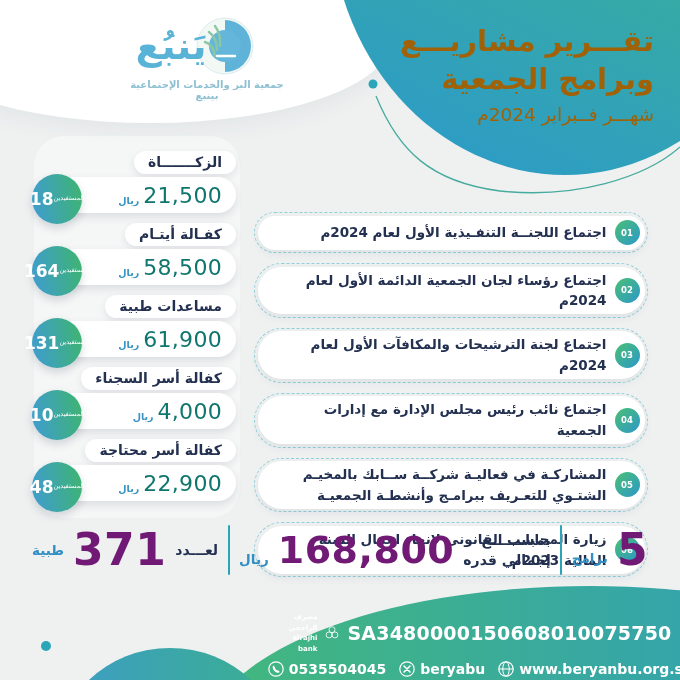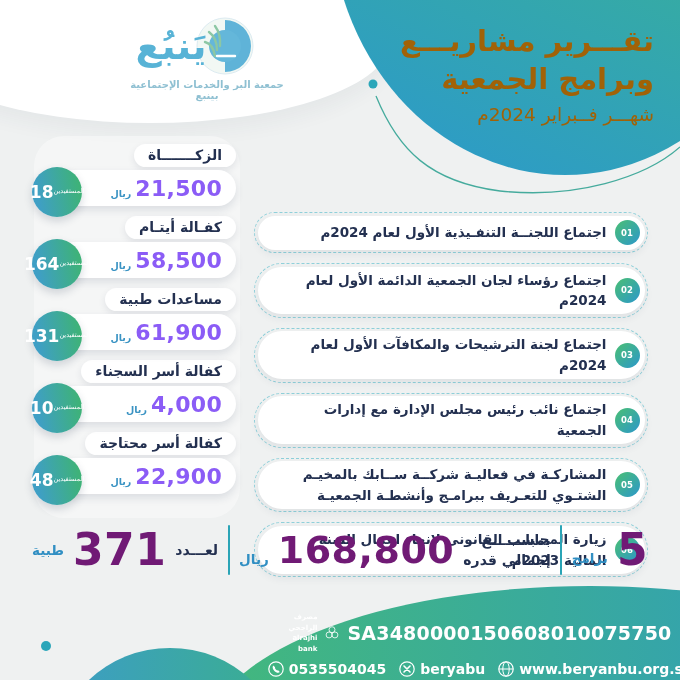--- a/index.html
+++ b/index.html
@@ -26,30 +26,30 @@
   .logo-row{display:flex;align-items:center;justify-content:center;direction:ltr;}
   .logo-word{font-size:38px;font-weight:bold;color:#58b3d6;line-height:1;
     margin-right:-12px;position:relative;z-index:2;text-shadow:0 0 2px #ffffff;}
   .logo-mark{width:60px;height:60px;flex:0 0 auto;}
   .logo-tag{margin-top:3px;font-size:10px;font-weight:bold;color:#8fc0d2;margin-left:24px;}
   
   .header-text{position:absolute;right:26px;top:22px;text-align:right;color:#a16207;direction:rtl;z-index:3;}
   .header-title{font-size:29px;font-weight:bold;line-height:1.32;}
   .header-sub{font-size:18.5px;margin-top:5px;font-weight:normal;}
   
-  .stats{position:absolute;left:40px;top:144px;width:196px;direction:rtl;z-index:3;}
+  .stats{position:absolute;left:40px;top:151px;width:196px;direction:rtl;z-index:3;}
   .stat{height:72px;text-align:right;}
   .stat-label{display:inline-block;background:#ffffff;border-radius:14px;
     padding:3px 14px 4px;font-size:14px;font-weight:bold;color:#233050;
     box-shadow:0 3px 7px rgba(35,48,80,.10);}
   .amount-row{position:relative;margin-top:3px;height:36px;}
   .amount-pill{position:absolute;right:0;left:16px;top:0;height:36px;background:#ffffff;
     border-radius:20px;box-shadow:0 4px 9px rgba(35,48,80,.12);
     display:flex;align-items:center;direction:rtl;padding-right:14px;}
-  .amount{font-size:22px;font-weight:bold;color:#8b5cf6;letter-spacing:.3px;direction:ltr;}
+  .amount{font-size:22px;font-weight:normal;color:#0f766e;letter-spacing:.3px;direction:ltr;}
   .currency{font-size:9.5px;font-weight:bold;color:#3a93c3;margin-right:4px;margin-top:10px;}
   .benef{position:absolute;left:-8px;top:-3px;width:50px;height:50px;border-radius:50%;
     background:linear-gradient(80deg,#3f9fc5 15%,#3eb278 90%);color:#ffffff;
     display:flex;flex-direction:row;align-items:center;justify-content:center;
     box-shadow:0 4px 8px rgba(35,48,80,.18);z-index:2;}
   .benef-label{font-size:6.5px;line-height:1;margin-bottom:2px;}
   .benef-num{font-size:17px;font-weight:bold;line-height:1;}
   
   .acts{position:absolute;left:254px;top:212px;width:394px;display:flex;
     flex-direction:column;gap:10px;direction:rtl;z-index:3;}

